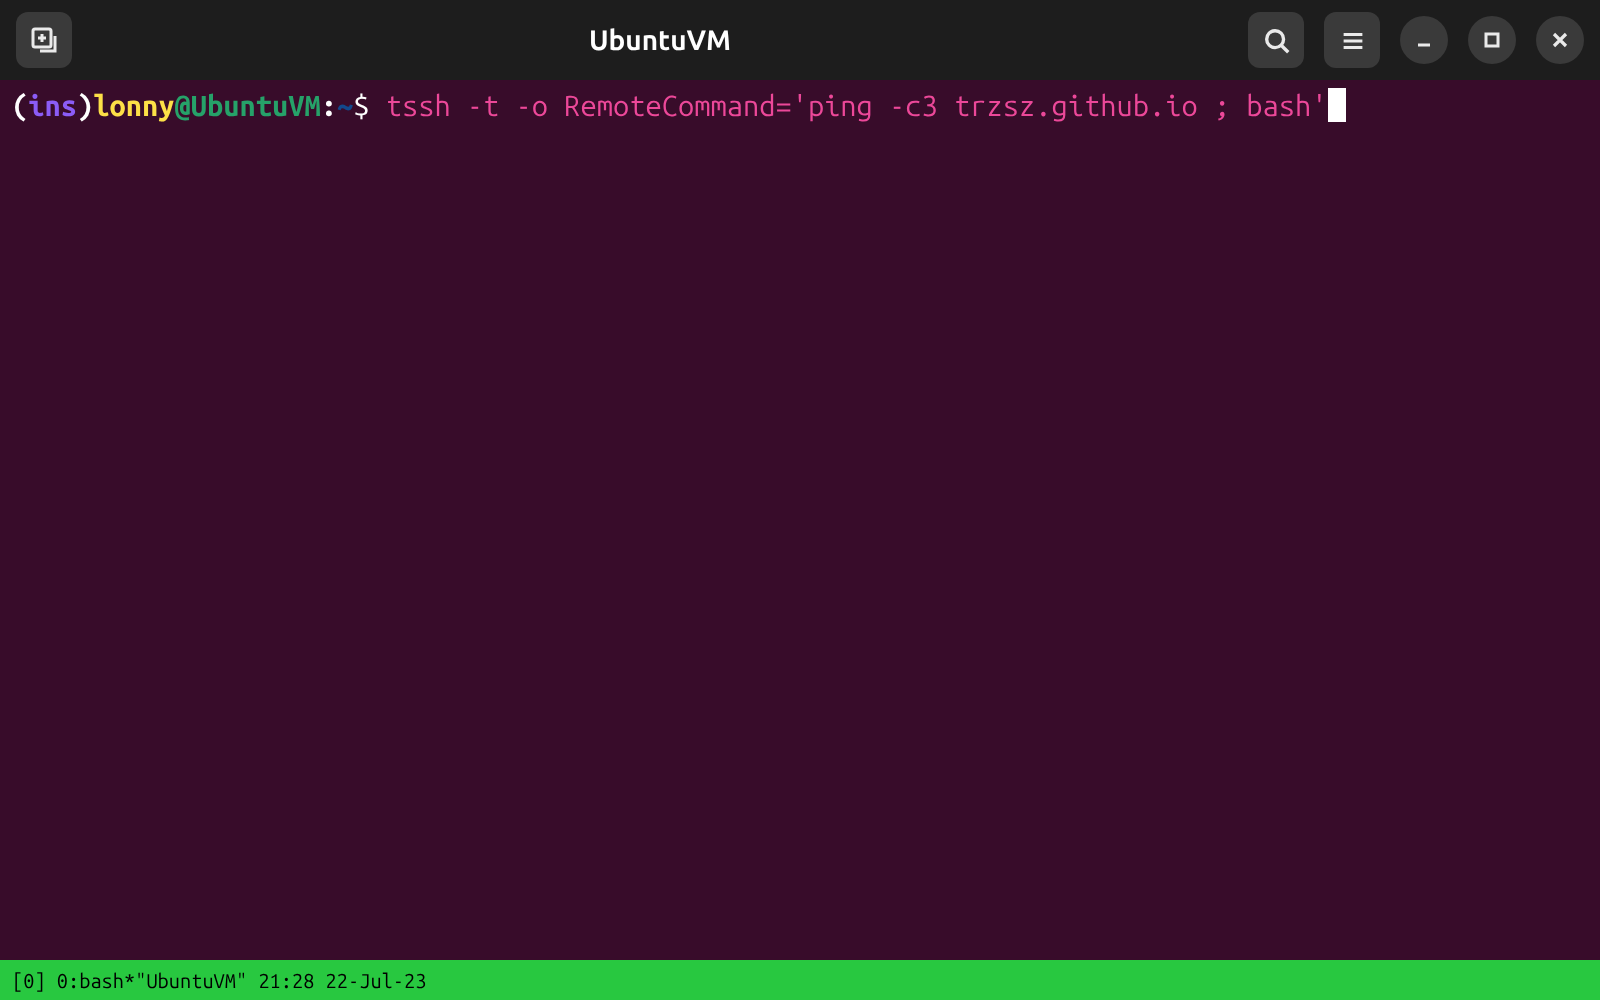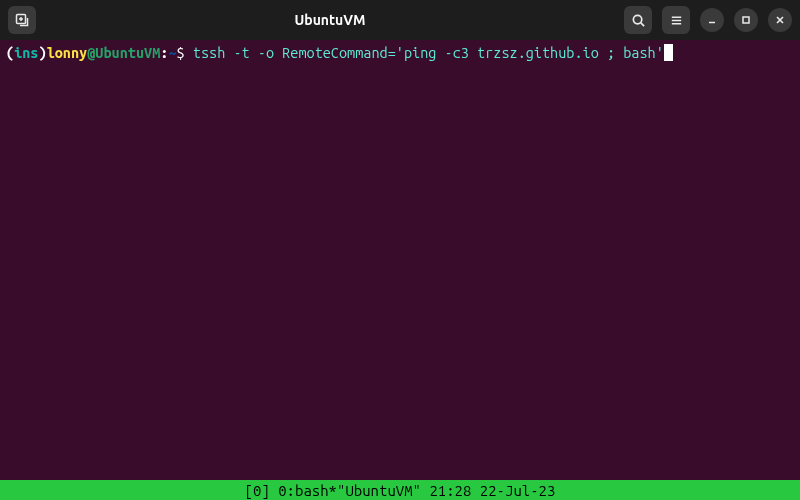--- a/index.html
+++ b/index.html
@@ -66,44 +66,44 @@
       flex: 1;
       background: #380c2a;
       padding: 4px 6px;
       font-size: 14.5px;
       line-height: 1.3;
       color: #d0cfcc;
       white-space: pre;
       overflow: hidden;
     }
     .paren { color: #ffffff; font-weight: bold; }
-    .ins { color: #14b8a6; font-weight: bold; }
+    .ins { color: #8b5cf6; font-weight: bold; }
     .user { color: #fde047; font-weight: bold; }
     .at { color: #26a269; font-weight: bold; }
     .host { color: #26a269; font-weight: bold; }
     .colon { color: #ffffff; font-weight: bold; }
     .path { color: #12488b; font-weight: bold; }
     .dollar { color: #ffffff; }
-    .cmd { color: #5eead4; }
+    .cmd { color: #ec4899; }
     .cursor {
       display: inline-block;
       width: 9px;
       height: 17px;
       background: #ffffff;
       vertical-align: text-bottom;
     }
     .statusbar {
       height: 20px;
       background: #28c840;
       color: #000000;
       display: flex;
       align-items: center;
-      justify-content: center;
+      justify-content: flex-start;
       padding: 0 6px;
-      font-size: 15px;
+      font-size: 10px;
       font-family: "Ubuntu Mono", monospace;
     }
   </style>
 </head>
 <body>
 
 <div class="titlebar">
   <div class="titlebar-left">
     <div class="titlebar-btn">
       <svg width="16" height="16" viewBox="0 0 16 16" fill="none" stroke="currentColor" stroke-width="1.5">

